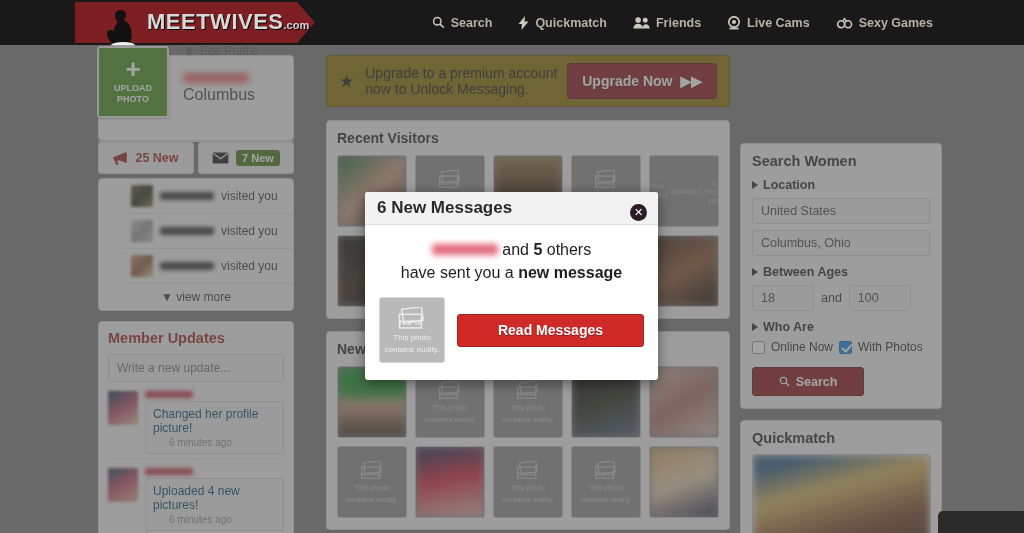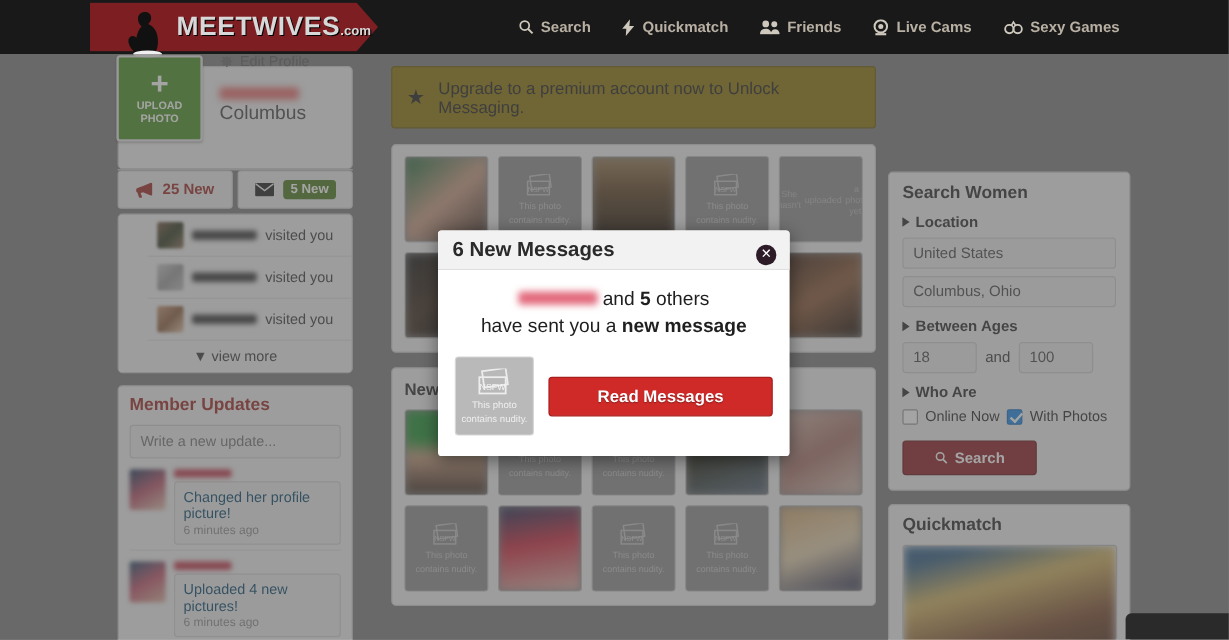--- a/index.html
+++ b/index.html
@@ -110,21 +110,21 @@
   }
   .update-row { display: flex; gap: 7px; padding: 9px 0 4px; border-bottom: 1px solid #e0e0e0; }
   .uthumb { width: 30px; height: 34px; border-radius: 2px; flex: none; filter: blur(1.6px); }
   .ubody { flex: 1; }
   .ubody .pname { width: 48px; height: 7px; background: #c0394b; filter: blur(2px); border-radius: 2px; margin-bottom: 3px; }
   .bubble {
     border: 1px solid #d2d2d2; border-radius: 3px; background: #ececec;
     padding: 5px 7px;
   }
   .bubble .msg { font-size: 12px; color: #0c4a6e; }
-  .bubble .tm { font-size: 10px; color: #8d8d8d; margin-top: 2px; }
+  .bubble .tm { font-size: 10px; color: #8d8d8d; margin-top: 2px; margin-left: 16px; }
 
   
   .centercol { position: absolute; left: 326px; top: 10px; width: 404px; }
 
   .upgrade-banner {
     height: 52px; background: #8a7309; border: 1px solid #6e5c07;
     border-radius: 3px; display: flex; align-items: center; padding: 0 12px;
     margin-bottom: 13px;
   }
   .upg-star { font-size: 17px; color: #1d1d1d; margin-right: 11px; }
@@ -329,21 +329,21 @@
           <svg width="15" height="13" viewBox="0 0 16 14">
               <path d="M1 5.2 6.6 3.3 13.6.4c.6-.2 1.2.2 1.2.9v9.6c0 .7-.6 1.1-1.2.8L6.6 8.9 4.4 9.6l1.2 3.1c.2.5-.1 1-.6 1H3.6c-.3 0-.6-.2-.7-.5L1.5 9.1C.8 8.8.4 8.1.4 7.2c0-.9.2-1.6.6-2z" fill="#9e2a26"></path>
             </svg>
           <span class="count-red">25 New</span>
         </div>
         <div class="counter">
           <svg width="17" height="12" viewBox="0 0 18 13">
               <rect x="0.5" y="0.5" width="17" height="12" rx="1" fill="#1f1f1f"></rect>
               <path d="M1 1.4 9 7.3 17 1.4" fill="none" stroke="#efefef" stroke-width="1.3"></path>
             </svg>
-          <span class="badge-green">5 New</span>
+          <span class="badge-green">7 New</span>
         </div>
       </div>
 
       <div class="panel visitor-list">
         <div class="visitor-row">
           <div class="vthumb" style="background:linear-gradient(135deg,#7a5a44,#2e3a22,#8a7155);"></div>
           <div class="vname-blur"></div>
           <span>visited you</span>
         </div>
         <div class="visitor-row">
@@ -389,23 +389,28 @@
         </div>
 
         
       </div>
     </div>
 
     <div class="centercol">
       <div class="upgrade-banner">
         <span class="upg-star">★</span>
         <span class="upg-text">Upgrade to a premium account now to Unlock Messaging.</span>
+        <div class="upg-btn">
+          <span>Upgrade Now</span>
+          <span>▶▶</span>
+        </div>
       </div>
 
       <div class="panel sec-card">
+        <div class="sec-title">Recent Visitors</div>
         <div class="grid">
           <div class="tile photo">
               <div class="tile-inner" style="background:linear-gradient(140deg,#1f6b3a,#cf9f86,#3b2a20);"></div>
             </div>
           <div class="tile">
               <div class="nsfw-inner">
             <svg width="26" height="19" viewBox="0 0 30 22">
                   <rect x="6" y="1" width="19" height="13" fill="none" stroke="#c4c4c4" stroke-width="1.4" transform="rotate(-8 15 8)"></rect>
                   <rect x="3" y="7" width="21" height="13" fill="none" stroke="#c4c4c4" stroke-width="1.4"></rect>
                   <text x="13.5" y="17" font-size="7" fill="#cfcfcf" text-anchor="middle" font-family="Liberation Sans">NSFW</text>

